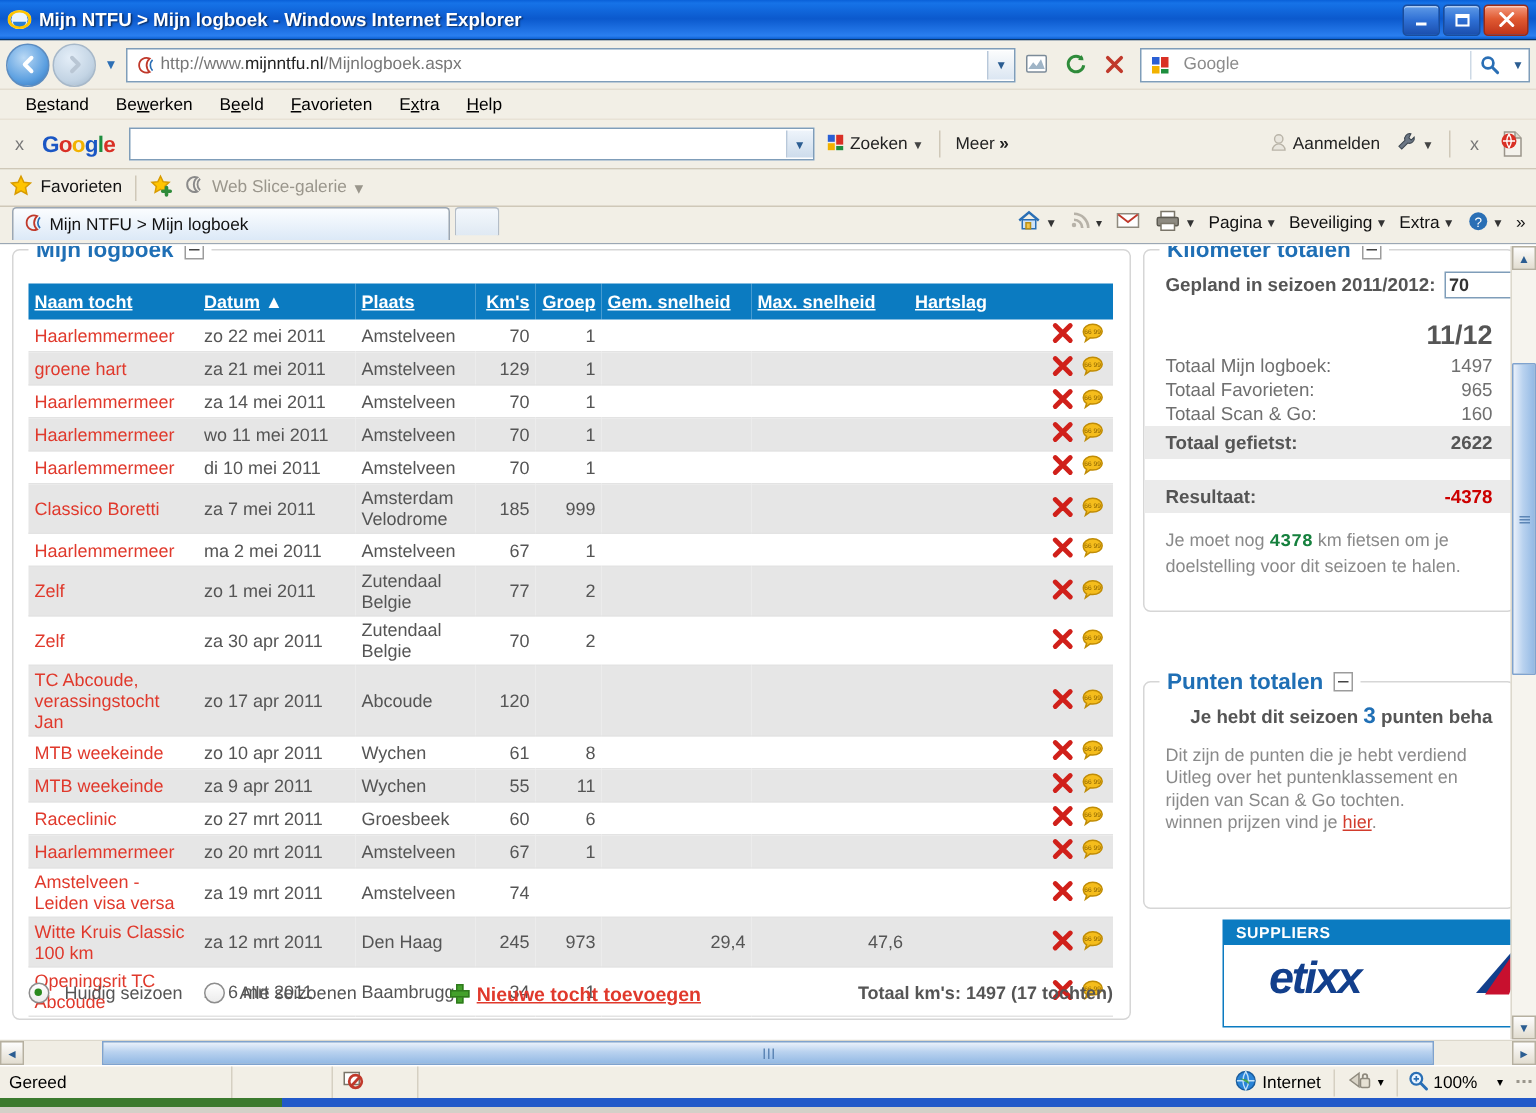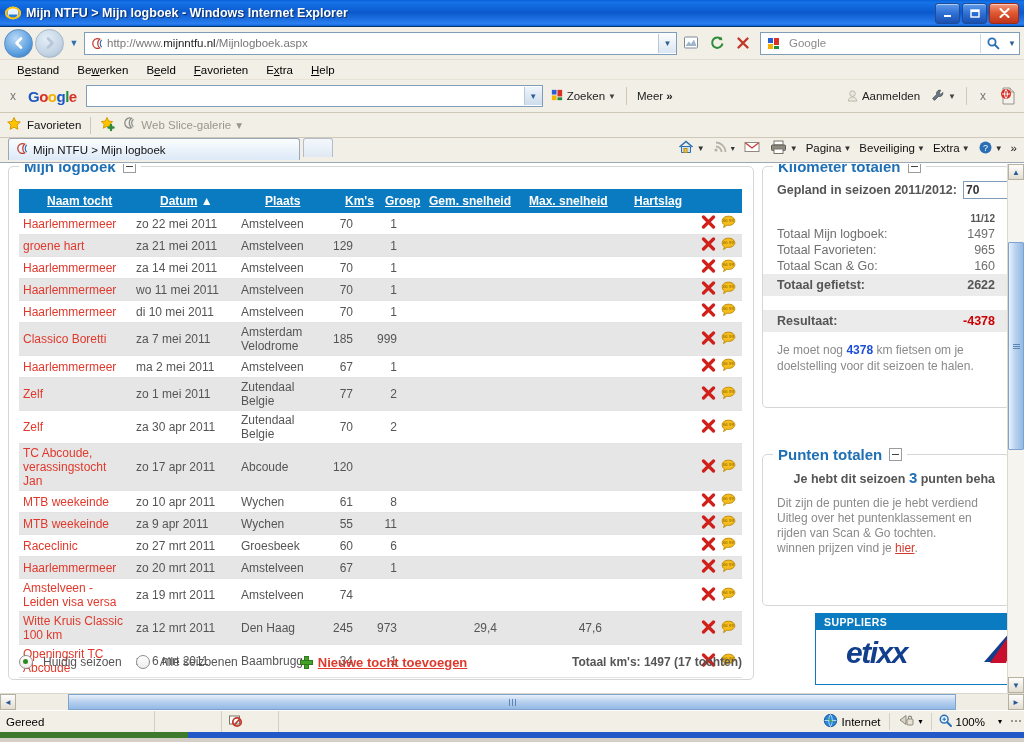--- a/index.html
+++ b/index.html
@@ -141,21 +141,21 @@
   .collapse-box i{display:block;width:7px;height:1px;background:#444;font-style:normal;}
 
   
   #logbox{left:8px;top:14px;width:744px;height:512px;}
 
   table.log{border-collapse:collapse;width:723px;margin:22px 0 0 10px;table-layout:fixed;}
   table.log th{
     background:#0b7bc1;color:#fff;font-size:12px;font-weight:bold;
     text-align:left;padding:3px 4px 4px 4px;height:17px;white-space:nowrap;
   }
-  table.log th u{text-decoration:underline;margin-left:24px;}
+  table.log th u{text-decoration:underline;}
   table.log th.num{text-align:right;}
   table.log td{
     font-size:12px;color:#555;padding:2px 4px;vertical-align:middle;
     border-bottom:1px solid #e3e3e3;
   }
   table.log td.name a{color:#e0392c;text-decoration:none;}
   table.log td.num{text-align:right;color:#555;}
   table.log tr.alt td{background:#e6e6e6;}
   table.log td.acts{text-align:right;white-space:nowrap;padding-right:6px;}
   .ico-del,.ico-note{display:inline-block;vertical-align:middle;margin-left:5px;}
@@ -174,23 +174,23 @@
 
   
   #kmbox{left:762px;top:14px;width:246px;height:240px;}
   #ptbox{left:762px;top:302px;width:246px;height:150px;}
   .kmrow{display:flex;font-size:12.5px;color:#6f6f6f;padding:1px 14px;}
   .kmrow .v{margin-left:auto;}
   .kmrow.bold{font-weight:bold;color:#555;}
   .kmrow.shaded{background:#ebebeb;padding-top:4px;padding-bottom:4px;}
   .planrow{display:flex;align-items:center;padding:14px 0 0 14px;font-weight:bold;color:#555;font-size:12.5px;gap:6px;white-space:nowrap;}
   .planinput{width:42px;height:16px;border:1px solid #7f9db9;background:#fff;font-size:12px;color:#333;padding:0 2px;line-height:16px;overflow:hidden;}
-  .seasonrow{display:flex;justify-content:flex-end;font-weight:bold;color:#555;font-size:10px;padding:14px 14px 2px 14px;}
+  .seasonrow{display:flex;justify-content:flex-end;font-weight:bold;color:#555;font-size:18px;padding:14px 14px 2px 14px;}
   .hint{font-size:12px;color:#8a8a8a;line-height:16px;padding:10px 14px 0 14px;}
-  .hint b{color:#1d4ed8;}
+  .hint b{color:#15803d;font-family:Liberation Mono, monospace;}
   .ptline{font-size:12.5px;font-weight:bold;color:#555;padding:14px 14px 0 14px;white-space:nowrap;text-align:right;}
   .ptline .big{color:#1f6fb5;font-size:15px;}
   .ptbody{font-size:12px;color:#8a8a8a;line-height:15px;padding:10px 14px 0 14px;white-space:nowrap;}
   .ptbody a{color:#d23b2c;text-align:right;}
   .supbox{position:absolute;left:815px;top:461px;width:193px;height:70px;border:1px solid #0b7bc1;background:#fff;overflow:hidden;}
   .supbar{background:#0b7bc1;color:#fff;font-size:10.5px;font-weight:bold;letter-spacing:.4px;padding:2px 0 2px 8px;}
   .etixx{font-size:30px;font-weight:bold;font-style:italic;color:#123f8c;letter-spacing:-1.5px;padding:6px 0 0 30px;position:relative;}
 
   
   .vscroll{position:absolute;right:0;top:0;width:16px;height:529px;background:#f6f4ee;border-left:1px solid #dcd8cc;}

